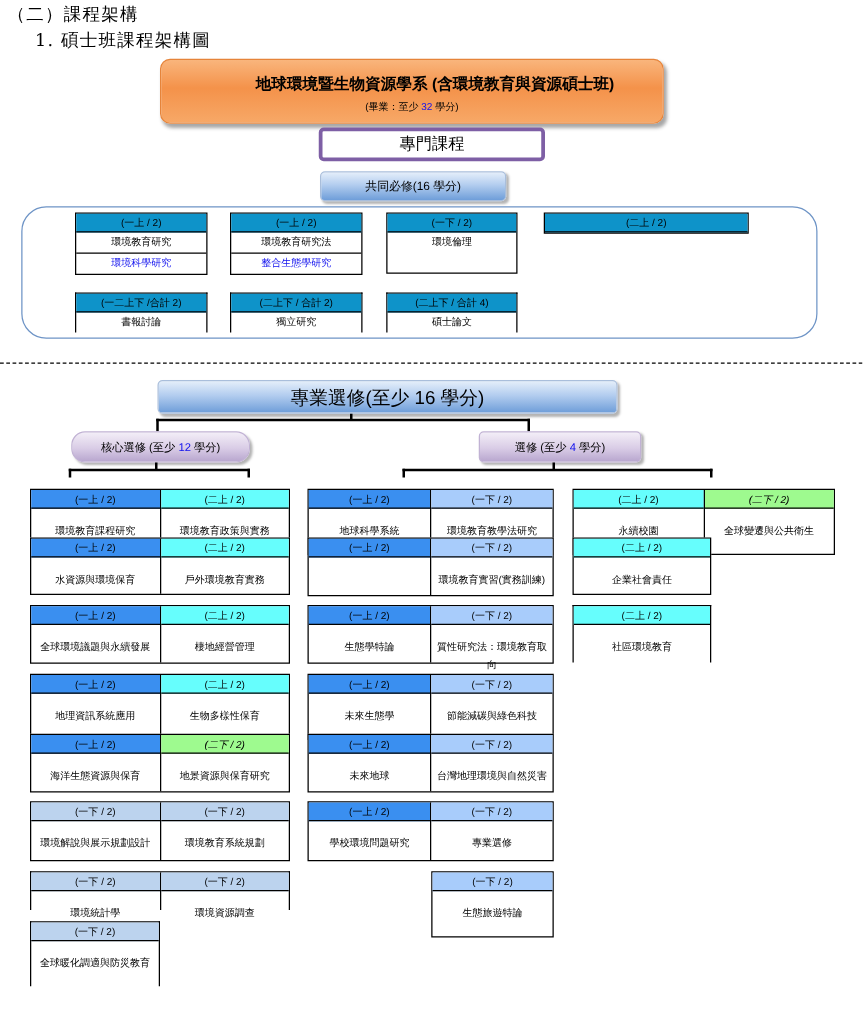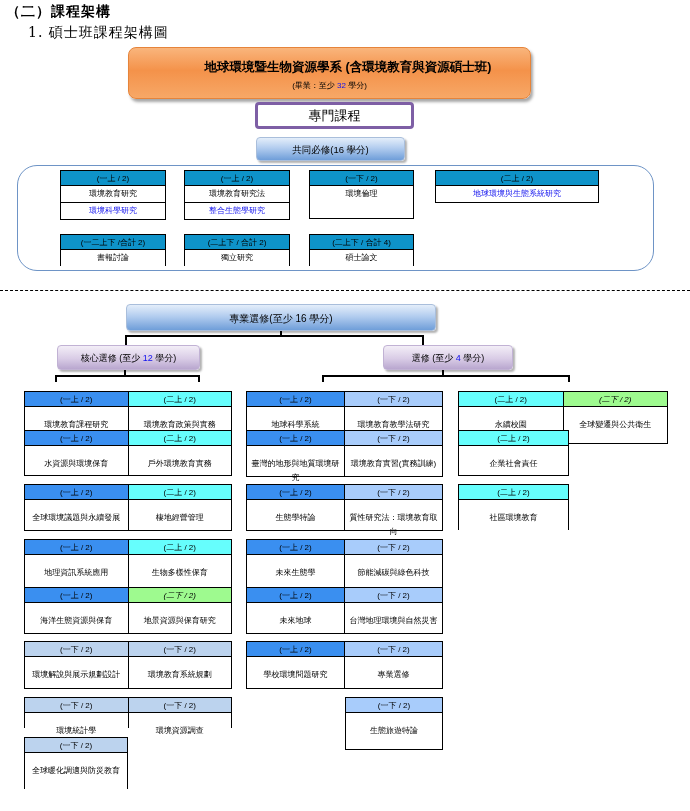--- a/index.html
+++ b/index.html
@@ -1,54 +1,54 @@
 <!DOCTYPE html>
 <html><head>
 <meta charset="utf-8">
 <style>
   * { box-sizing: border-box; }
   html, body { margin: 0; padding: 0; background: #ffffff; }
   body { width: 690px; height: 811px; position: relative; overflow: hidden;
          font-family: "DejaVu Sans", sans-serif; color: #000; }
   .abs { position: absolute; }
-  .h1 { left: 6px; top: 3px; font-family: "DejaVu Serif", serif; font-size: 14px; font-weight: bold; letter-spacing: 1px; }
+  .h1 { left: 6px; top: 3px; font-family: "DejaVu Serif", serif; font-size: 14px; font-weight: normal; letter-spacing: 1px; }
   .h2 { left: 28px; top: 24px; font-family: "DejaVu Serif", serif; font-size: 14px; font-weight: normal; letter-spacing: 1px; }
 
   .dept { left: 128px; top: 47px; width: 403px; height: 52px; border-radius: 8px;
           background: linear-gradient(#f9b57c, #f4924a 45%, #f7a867);
           border: 1px solid #e6843a; box-shadow: 2px 3px 3px rgba(0,0,0,0.35);
           text-align: center; }
   .dept .t { font-size: 12.5px; font-weight: bold; margin-top: 11px; font-family: "Liberation Sans", sans-serif; margin-left: 37px; }
   .dept .s { font-size: 8px; margin-top: 4px; font-family: "Liberation Sans", sans-serif; }
   .blue { color: #1010ee; }
 
-  .spec { left: 255px; top: 102px; width: 159px; height: 27px; border: 3px solid #7e5fa5;
+  .spec { left: 255px; top: 102px; width: 181px; height: 27px; border: 3px solid #7e5fa5;
           border-radius: 4px; background: #fff; text-align: center; font-size: 13px; line-height: 21px; }
 
   .grad-blue { background: linear-gradient(#e4eefa, #b3cdef 45%, #6f9ed9); border: 1px solid #a9bedb;
                border-radius: 4px; box-shadow: 2px 2px 2px rgba(0,0,0,0.3); text-align: center;
                font-family: "Liberation Sans", sans-serif; }
   .req-hdr { left: 256px; top: 137px; width: 149px; height: 24px; font-size: 9.5px; line-height: 24px; }
 
   .req-frame { left: 17px; top: 165px; width: 637px; height: 106px; border: 1.5px solid #6e94c6; border-radius: 20px; }
 
   .card { position: absolute; border: 1px solid #000; background: #fff; font-family: "Liberation Sans", sans-serif; }
   .card .hd { height: 15px; line-height: 15px; text-align: center; font-size: 8px; border-bottom: 1px solid #000; }
   .card .row { text-align: center; font-size: 8px; line-height: 14px; padding: 1px 2px; }
   .card .row + .row { border-top: 1px solid #000; }
   .card.open-bottom { border-bottom: none; }
   .req .hd { background: #0e93c9; }
 
   .dash { left: 0; top: 290px; width: 690px; border-top: 1.5px dashed #000; }
 
-  .elec-hdr { left: 126px; top: 304px; width: 310px; height: 27px; font-size: 10px; line-height: 27px; }
+  .elec-hdr { left: 126px; top: 304px; width: 368px; height: 27px; font-size: 15px; line-height: 27px; }
   .grad-purple { background: linear-gradient(#f3eef7, #d9cce6 55%, #b9a7cf); border: 1px solid #c1b2d4;
                  border-radius: 4px; box-shadow: 2px 2px 2px rgba(0,0,0,0.3); text-align: center;
                  font-family: "Liberation Sans", sans-serif; font-size: 9px; }
-  .core-hdr { left: 57px; top: 345px; width: 143px; height: 25px; line-height: 25px; }
+  .core-hdr { left: 57px; top: 345px; width: 143px; height: 25px; line-height: 25px; border-radius: 11px; }
   .opt-hdr { left: 383px; top: 345px; width: 130px; height: 25px; line-height: 25px; }
 
   .ln { position: absolute; background: #000; }
 
   .pair { position: absolute; border: 1px solid #000; display: flex; background: #fff; font-family: "Liberation Sans", sans-serif; }
   .pair .cell { flex: 1; display: flex; flex-direction: column; }
   .pair .cell + .cell { border-left: 1px solid #000; }
   .pair .hd { height: 15px; line-height: 15px; text-align: center; font-size: 8px; border-bottom: 1px solid #000; }
   .pair .bd { text-align: center; font-size: 8px; line-height: 14px; padding: 11px 3px; }
   .c-blue { background: #3a8ff0; }
@@ -83,21 +83,20 @@
   <div class="hd">(一上 / 2)</div>
   <div class="row">環境教育研究法</div>
   <div class="row blue">整合生態學研究</div>
 </div>
 <div class="card req" style="left:309px;top:170px;width:105px;height:49px;">
   <div class="hd">(一下 / 2)</div>
   <div class="row">環境倫理</div>
 </div>
 <div class="card req" style="left:435px;top:170px;width:164px;">
   <div class="hd">(二上 / 2)</div>
-  <div class="row blue">地球環境與生態系統研究</div>
 </div>
 <div class="card req open-bottom" style="left:60px;top:234px;width:106px;height:32px;">
   <div class="hd">(一二上下 /合計 2)</div>
   <div class="row">書報討論</div>
 </div>
 <div class="card req open-bottom" style="left:184px;top:234px;width:106px;height:32px;">
   <div class="hd">(二上下 / 合計 2)</div>
   <div class="row">獨立研究</div>
 </div>
 <div class="card req open-bottom" style="left:309px;top:234px;width:105px;height:32px;">
@@ -210,21 +209,20 @@
       <div class="bd">地球科學系統</div>
     </div>
   <div class="cell">
       <div class="hd c-lblue">(一下 / 2)</div>
       <div class="bd">環境教育教學法研究</div>
     </div>
 </div>
 <div class="pair" style="left:246px;top:430px;width:197px;height:47px;">
   <div class="cell">
       <div class="hd c-blue">(一上 / 2)</div>
-      <div class="bd">臺灣的地形與地質環境研究</div>
     </div>
   <div class="cell">
       <div class="hd c-lblue">(一下 / 2)</div>
       <div class="bd">環境教育實習(實務訓練)</div>
     </div>
 </div>
 <div class="pair" style="left:246px;top:484px;width:197px;height:47px;">
   <div class="cell">
       <div class="hd c-blue">(一上 / 2)</div>
       <div class="bd">生態學特論</div>

